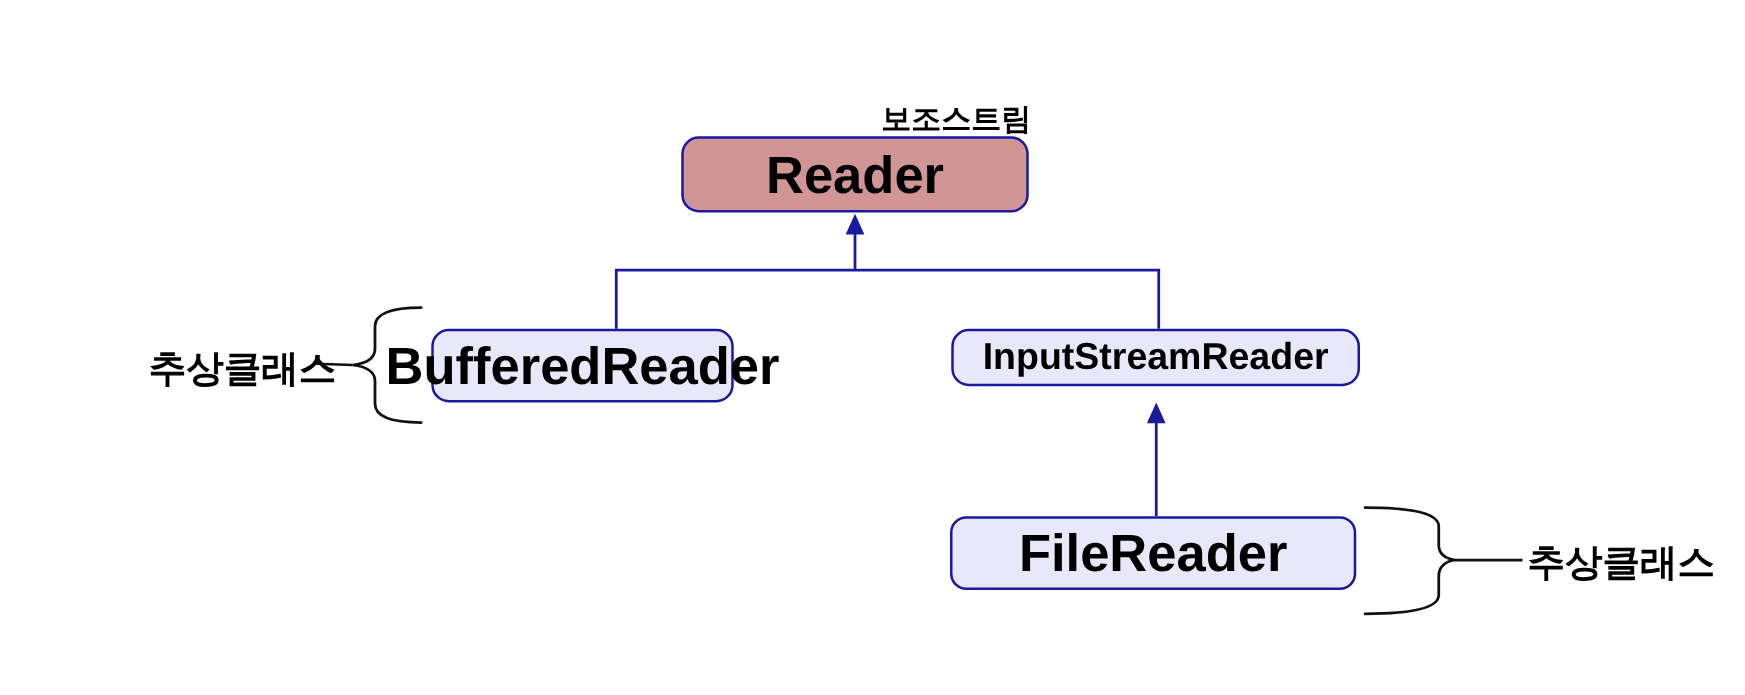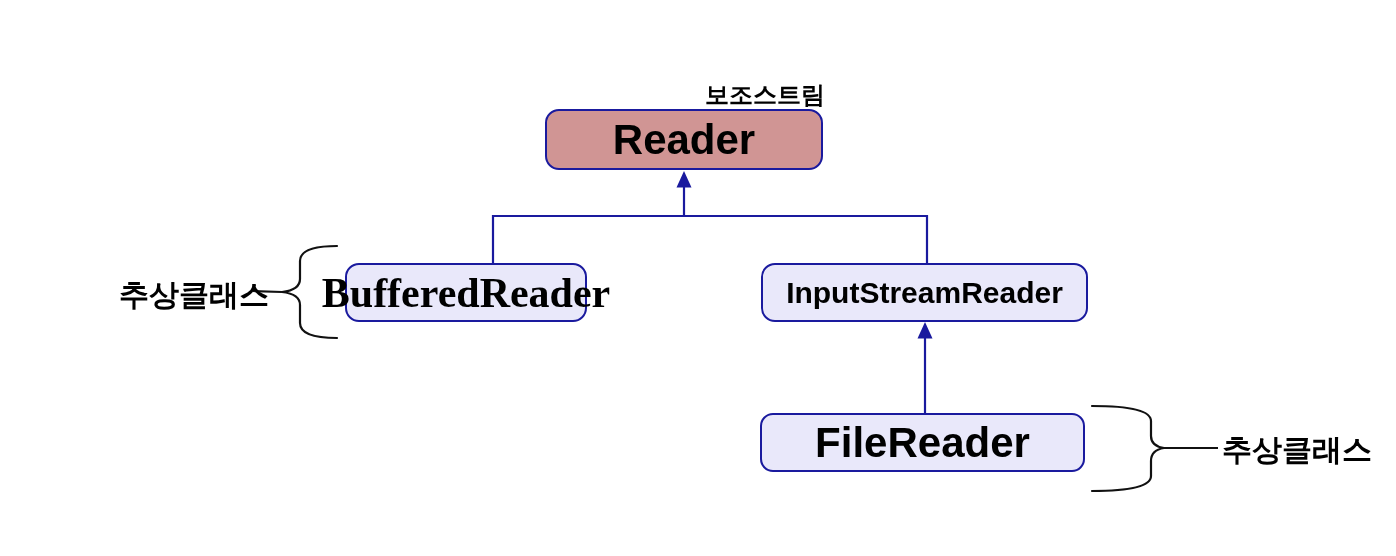--- a/index.html
+++ b/index.html
@@ -52,22 +52,22 @@
     box-sizing: border-box;
     font-weight: bold;
     font-size: 42px;
     color: var(--text, #000000);
     letter-spacing: 0px;
   }
   .node-abstract { background: var(--abstract-fill, #d09594); }
   .node-class    { background: var(--class-fill, #e9e8fa); }
 
   .node-reader { left: 545px; top: 109px; width: 278px; height: 61px; }
-  .node-buffered { left: 345px; top: 263px; width: 242px; height: 59px; font-family: Liberation Serif, serif; }
-  .node-inputstream { left: 761px; top: 263px; width: 327px; height: 59px; font-size: 30px; }
+  .node-buffered { left: 345px; top: 263px; width: 242px; height: 59px; }
+  .node-inputstream { left: 761px; top: 263px; width: 327px; height: 46px; font-size: 30px; }
   .node-filereader { left: 760px; top: 413px; width: 325px; height: 59px; border-radius: 13px; }
 
   .caption {
     position: absolute;
     color: var(--text, #000000);
     font-weight: bold;
     white-space: nowrap;
   }
   .abstract-caption { left: 705px; top: 79px; font-size: 24px; }
   .aux-caption  { left: 119px; top: 275px; font-size: 30px; }

